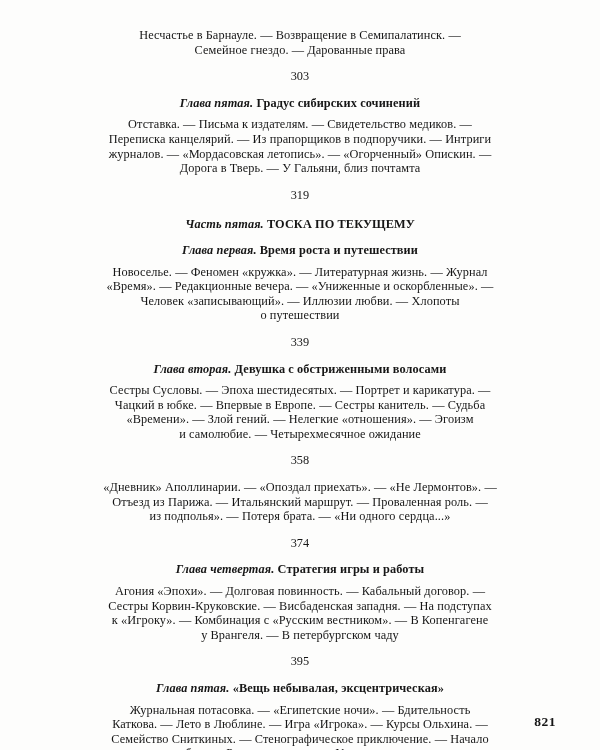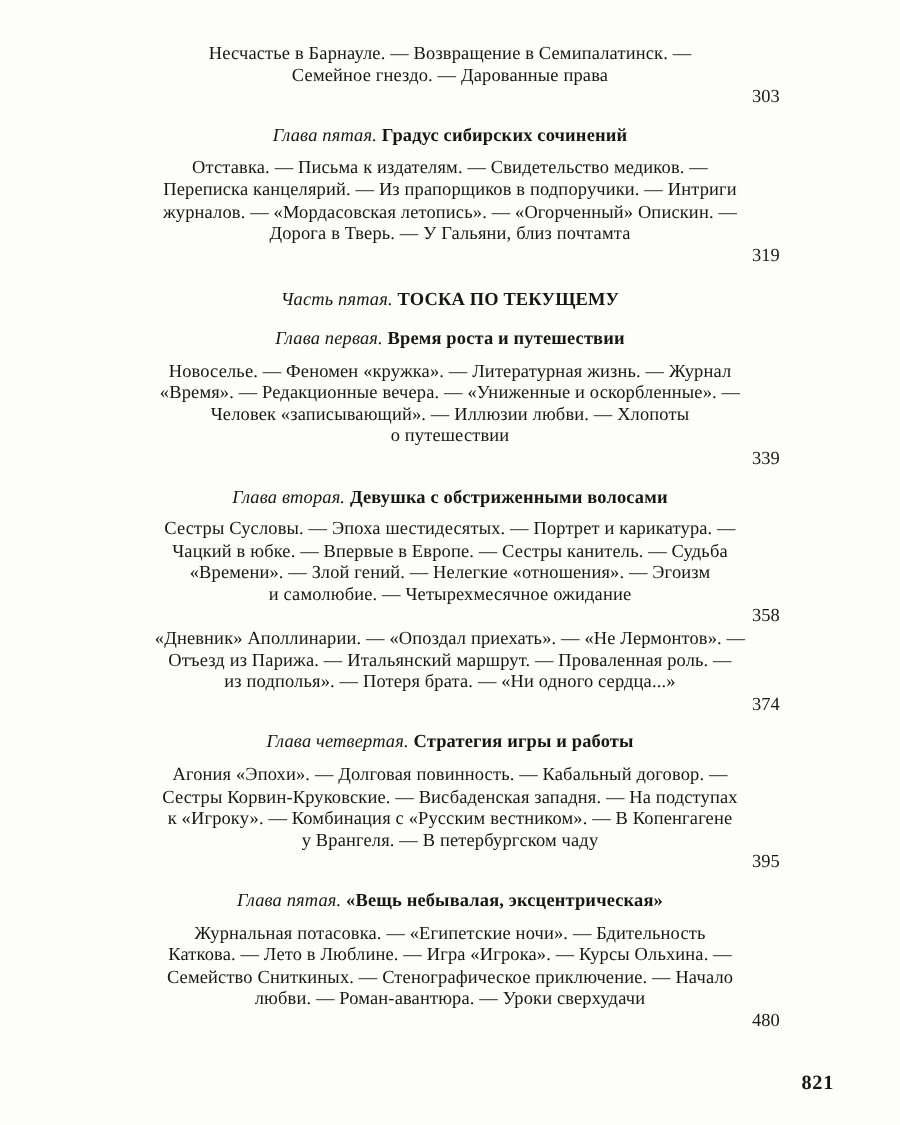--- a/index.html
+++ b/index.html
@@ -20,30 +20,30 @@
   .toc {
     width: 440px;
     margin: 0 auto;
     text-align: center;
     font-size: 12.3px;
     line-height: 14.6px;
     letter-spacing: 0.1px;
   }
   .entry-body { margin: 0; }
   .entry-line { white-space: nowrap; }
-  .entry-page { margin: 0; text-align: right; }
+  .entry-page { margin: 12px; }
   .chapter-heading {
     margin: 11px 0 7px 0;
     font-weight: bold;
   }
   .part-heading {
     margin: 15px 0 10px 0;
     font-weight: bold;
   }
-  .heading-label { font-style: italic; font-weight: normal; }
+  .heading-label { font-style: italic; font-weight: bold; }
   .heading-title { font-weight: bold; }
   .footer-page-number {
     position: absolute;
     right: 44px;
     bottom: 20px;
     font-size: 13.5px;
     font-weight: bold;
     letter-spacing: 0.5px;
   }
 </style>

